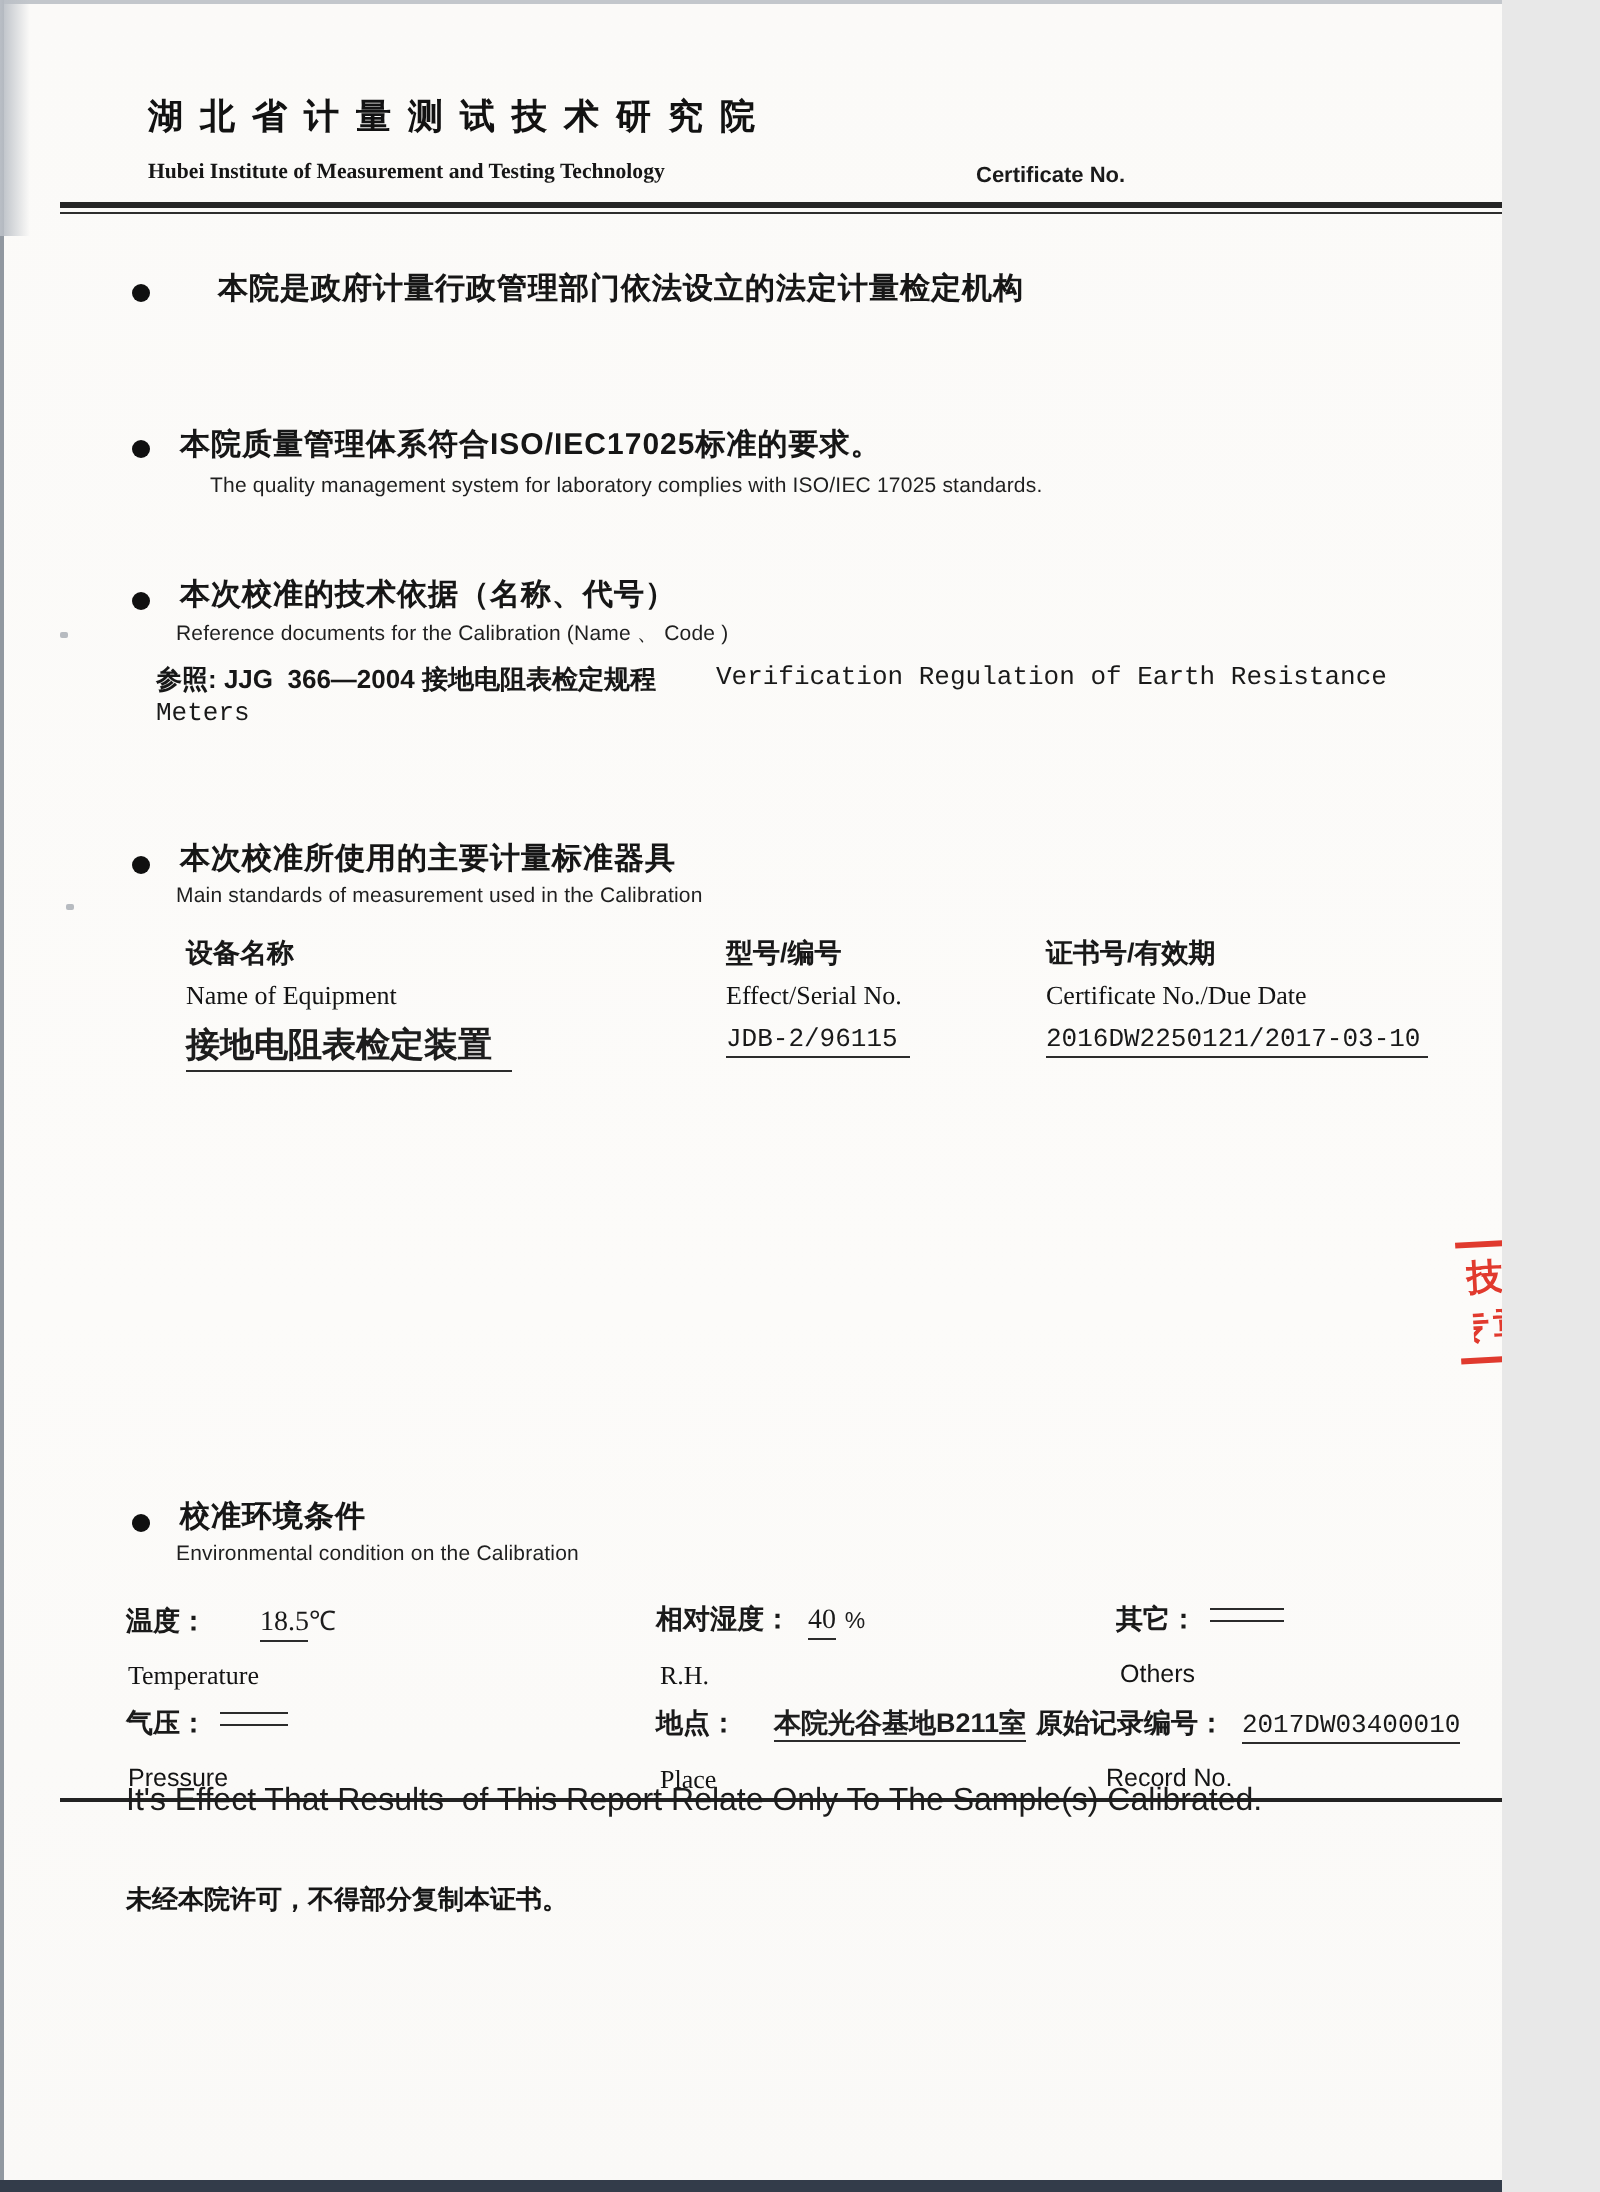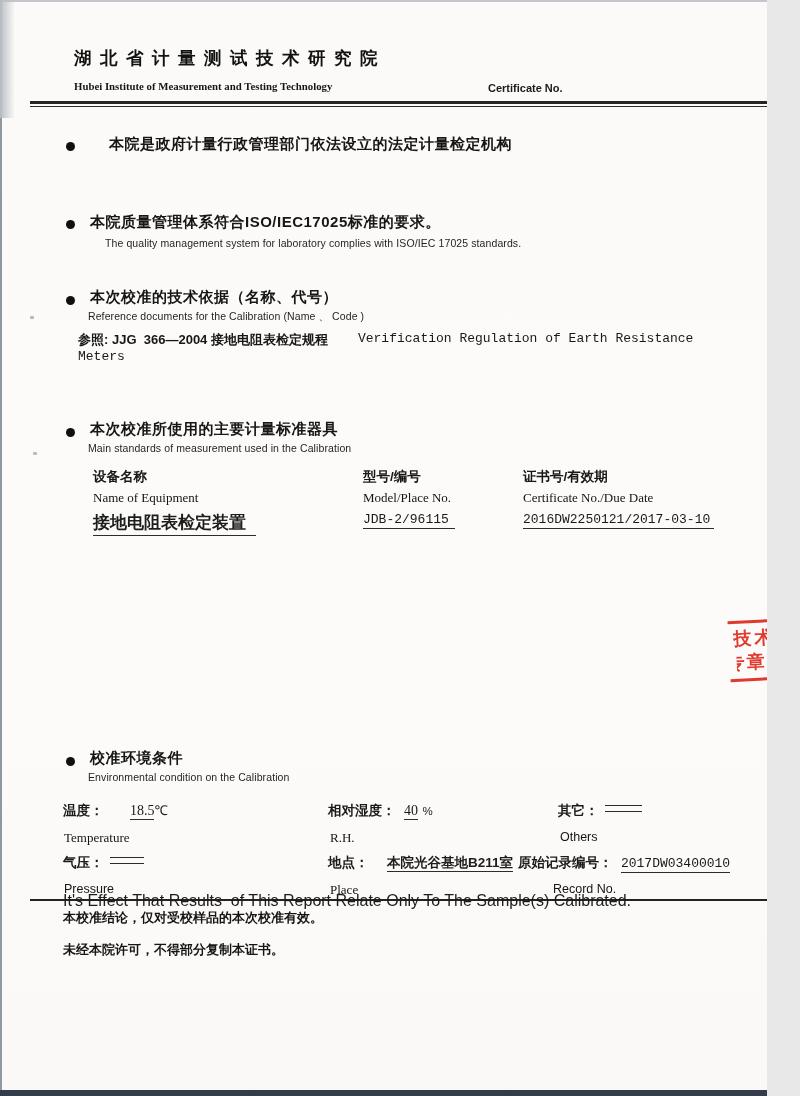--- a/index.html
+++ b/index.html
@@ -1,18 +1,18 @@
 <!DOCTYPE html>
 <html><head>
 <meta charset="utf-8">
 <style>
   html,body{margin:0;padding:0;}
   body{width:800px;height:1096px;background:#e8e8e8;font-family:"Liberation Sans",sans-serif;}
   .page{position:relative;width:751px;height:1096px;overflow:hidden;color:#1d1d1d;
-        background:linear-gradient(180deg,#fbfaf8 0%,#fcfbf9 60%,#faf9f7 100%);padding-left:16px;}
+        background:linear-gradient(180deg,#fbfaf8 0%,#fcfbf9 60%,#faf9f7 100%);}
   .abs{position:absolute;}
   .serif{font-family:"Liberation Serif",serif;}
   .cn-title{font-size:15px;font-weight:700;letter-spacing:0.5px;color:#161616;}
   .en-sub{font-size:10.5px;color:#1f1f1f;letter-spacing:0.1px;}
   .bullet-dot{position:absolute;width:9px;height:9px;border-radius:50%;background:#101010;}
   .u{border-bottom:1.4px solid #2c2c2c;padding-bottom:1px;}
   .blank-mark{display:inline-block;width:37px;height:5px;border-top:1.8px solid #2b2b2b;
               border-bottom:1.8px solid #2b2b2b;vertical-align:3px;margin-left:6px;}
   .env-label{font-size:13.5px;font-weight:700;color:#1a1a1a;}
   .env-en{font-family:"Liberation Serif",serif;font-size:13px;color:#141414;}
@@ -71,21 +71,21 @@
   <div class="abs cn-title" style="left:90px;top:420px;">本次校准所使用的主要计量标准器具</div>
   <div class="abs en-sub" style="left:88px;top:442px;">Main standards of measurement used in the Calibration</div>
 
   <div class="abs" style="left:0;top:468px;width:800px;">
     <div class="abs" style="left:93px;top:0;">
       <div class="col-head-cn">设备名称</div>
       <div class="col-head-en">Name of Equipment</div>
     </div>
     <div class="abs" style="left:363px;top:0;">
       <div class="col-head-cn">型号/编号</div>
-      <div class="col-head-en">Model/Place No.</div>
+      <div class="col-head-en">Effect/Serial No.</div>
     </div>
     <div class="abs" style="left:523px;top:0;">
       <div class="col-head-cn">证书号/有效期</div>
       <div class="col-head-en">Certificate No./Due Date</div>
     </div>
     <div class="abs" style="left:0;top:43px;width:800px;">
       <span class="abs u" style="left:93px;top:0;font-size:17px;font-weight:600;padding-right:10px;">接地电阻表检定装置</span>
       <span class="abs val u" style="left:363px;top:1px;padding-right:6px;">JDB-2/96115</span>
       <span class="abs val u" style="left:523px;top:1px;padding-right:4px;">2016DW2250121/2017-03-10</span>
     </div>
@@ -130,18 +130,17 @@
   <div class="abs" style="left:518px;top:853px;white-space:nowrap;">
     <span class="env-label">原始记录编号：</span>
     <span class="val u" style="margin-left:4px;">2017DW03400010</span>
   </div>
   <div class="abs env-en" style="left:64px;top:882px;font-family:'Liberation Sans',sans-serif;font-size:12.5px;">Pressure</div>
   <div class="abs env-en" style="left:330px;top:882px;">Place</div>
   <div class="abs env-en" style="left:553px;top:882px;font-family:'Liberation Sans',sans-serif;font-size:12.5px;">Record No.</div>
 
   <div class="abs rule-single" style="left:30px;top:899px;width:743px;"></div>
 
-  <div class="abs" style="left:63px;top:909px;font-size:13px;font-weight:700;color:#161616;">本校准结论，仅对受校样品的本次校准有效。</div>
   <div class="abs pre" style="left:63px;top:892px;font-size:16px;color:#1c1c1c;">It's Effect That Results  of This Report Relate Only To The Sample(s) Calibrated.</div>
   <div class="abs" style="left:63px;top:941px;font-size:13px;font-weight:700;color:#161616;">未经本院许可，不得部分复制本证书。</div>
 
 
 </div>
 
 </body></html>

